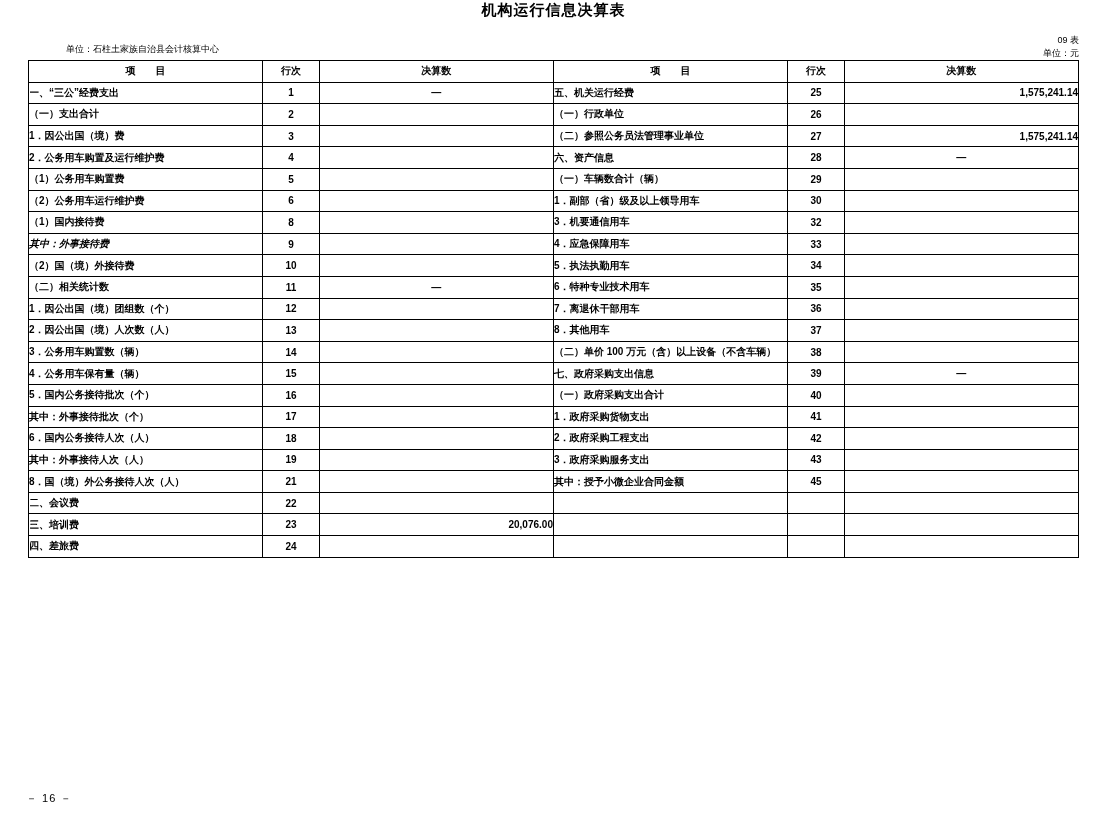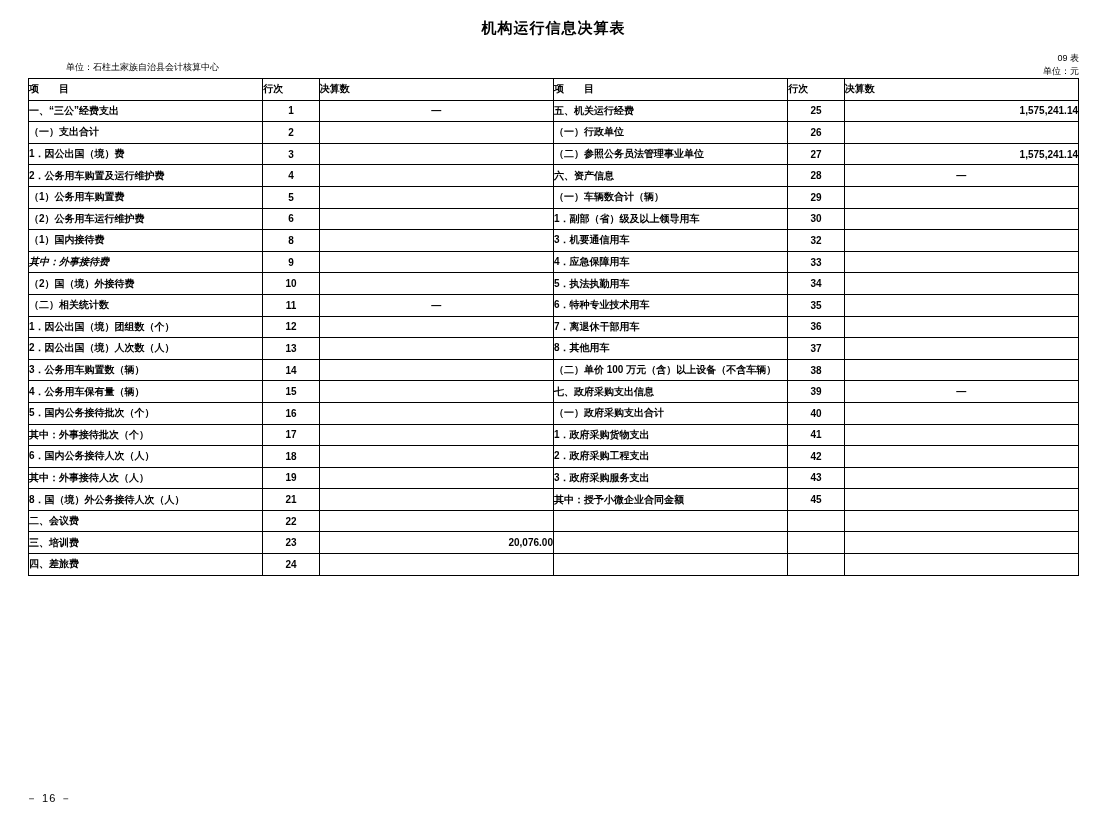--- a/index.html
+++ b/index.html
@@ -18,21 +18,21 @@
   .page {
     position: relative;
     width: 1107px;
     height: 834px;
   }
   .doc-title {
     text-align: center;
     font-size: 15px;
     font-weight: bold;
     letter-spacing: 1px;
-    padding-top: 19px;
+    padding-top: 1px;
   }
   .meta-row {
     position: relative;
     height: 30px;
     margin-top: 10px;
   }
   .unit-left {
     position: absolute;
     left: 30px;
     top: 13px;
@@ -57,21 +57,21 @@
   table.main td, table.main th {
     border: 1px solid #000000;
     font-size: 10px;
     font-weight: bold;
     height: 20.6px;
     padding: 0;
     overflow: hidden;
     white-space: nowrap;
   }
   .hdr {
-    text-align: left;
+    text-align: center;
     font-size: 10.5px;
     font-weight: bold;
     height: 22px;
   }
   .c-item { width: 232px; }
   .c-line { width: 56px; }
   .c-num  { width: 232px; }
   .item-cell {
     text-align: left;
     padding-left: 4px;
@@ -80,21 +80,21 @@
     text-align: center;
   }
   .num-cell {
     text-align: right;
     padding-right: 8px;
   }
   .num-cell.dash {
     text-align: center;
     padding-right: 0;
   }
-  .i0  { padding-left: 6px; }
+  .i0  { padding-left: 6px; border-radius: 8px; }
   .i1  { padding-left: 18px; }
   .i2  { padding-left: 30px; }
   .i3  { padding-left: 42px; }
   .i4  { padding-left: 54px; font-style: italic; }
   .footer-page {
     position: absolute;
     left: 26px;
     bottom: 28px;
     font-size: 11px;
     letter-spacing: 1px;

